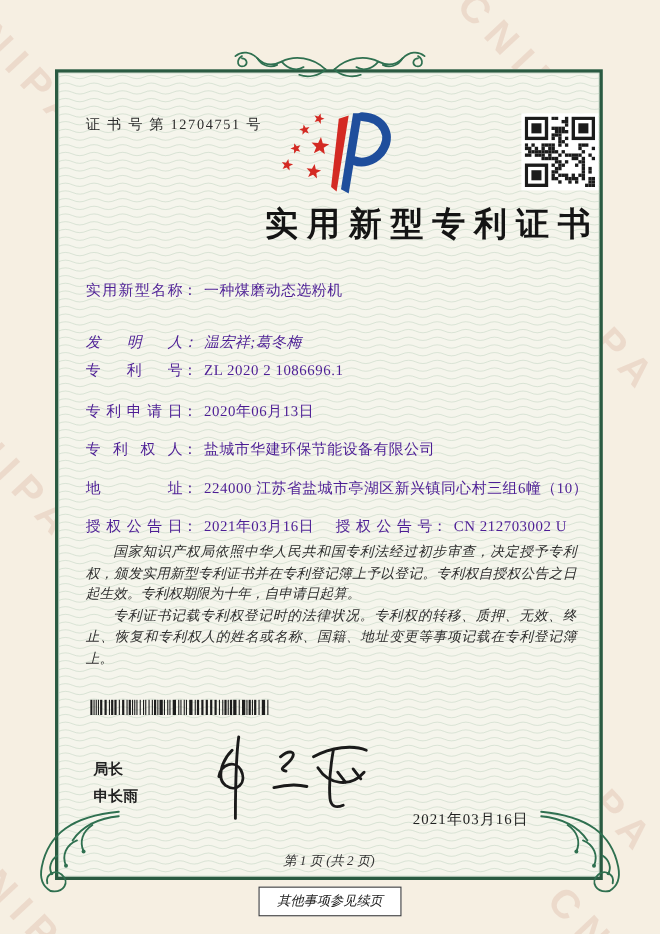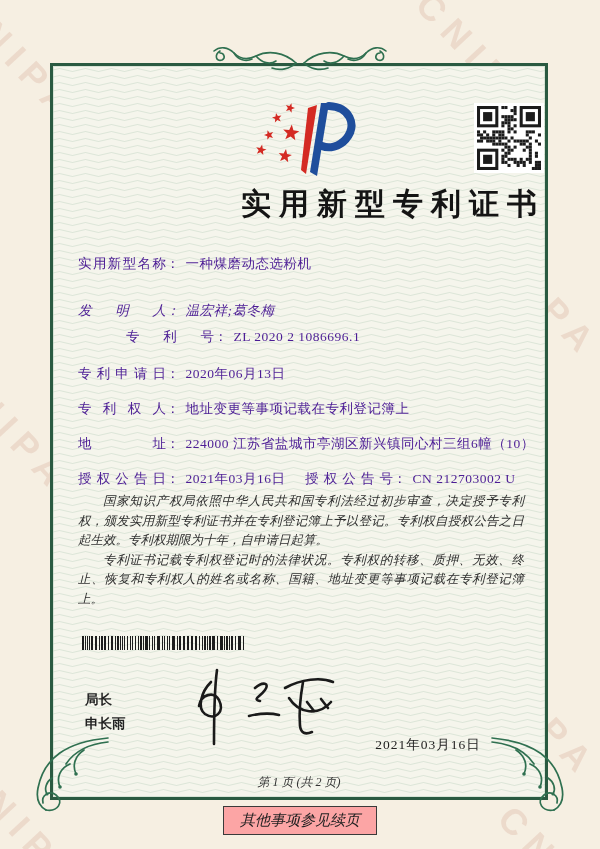--- a/index.html
+++ b/index.html
@@ -71,22 +71,22 @@
   .page-num{
     position:absolute;left:0;top:708px;width:100%;
     text-align:center;font-size:12px;color:#333;font-style:italic;
   }
   .dragons{position:absolute;left:210px;top:42px;width:180px;height:42px;}
   .corner{position:absolute;width:84px;height:80px;}
   .corner.bl{left:26px;top:734px;}
   .corner.br{left:490px;top:734px;transform:scaleX(-1);}
   .cont-box{
     position:absolute;left:50%;top:806px;transform:translateX(-50%);
-    background:#fca5a5;border:1px solid #3a3a3a;
-    padding:4px 16px;font-size:15px;font-style:italic;color:#222;
+    background:#ffffff;border:1px solid #3a3a3a;
+    padding:4px 16px;font-size:12px;font-style:italic;color:#222;
     white-space:nowrap;
   }
 </style>
 </head>
 <body>
 
 <div class="watermark" style="left:-22px;top:-14px;">CNIPA</div>
 <div class="watermark" style="left:438px;top:-16px;">CNIPA</div>
 <div class="watermark" style="left:500px;top:222px;">CNIPA</div>
 <div class="watermark" style="left:-30px;top:356px;">CNIPA</div>
@@ -195,20 +195,21 @@
       <path d="M0 676 q6.5 -3 13 0 t13 0 q6.5 -3 13 0 t13 0 q6.5 -3 13 0 t13 0 q6.5 -3 13 0 t13 0 q6.5 -3 13 0 t13 0 q6.5 -3 13 0 t13 0 q6.5 -3 13 0 t13 0 q6.5 -3 13 0 t13 0 q6.5 -3 13 0 t13 0 q6.5 -3 13 0 t13 0 q6.5 -3 13 0 t13 0 q6.5 -3 13 0 t13 0 q6.5 -3 13 0 t13 0 q6.5 -3 13 0 t13 0 q6.5 -3 13 0 t13 0 q6.5 -3 13 0 t13 0 q6.5 -3 13 0 t13 0 q6.5 -3 13 0 t13 0 q6.5 -3 13 0 t13 0" fill="none" stroke="#b7ccb8" stroke-width="0.8" opacity="0.5"></path>
       <path d="M0 683 q6.5 -3 13 0 t13 0 q6.5 -3 13 0 t13 0 q6.5 -3 13 0 t13 0 q6.5 -3 13 0 t13 0 q6.5 -3 13 0 t13 0 q6.5 -3 13 0 t13 0 q6.5 -3 13 0 t13 0 q6.5 -3 13 0 t13 0 q6.5 -3 13 0 t13 0 q6.5 -3 13 0 t13 0 q6.5 -3 13 0 t13 0 q6.5 -3 13 0 t13 0 q6.5 -3 13 0 t13 0 q6.5 -3 13 0 t13 0 q6.5 -3 13 0 t13 0 q6.5 -3 13 0 t13 0 q6.5 -3 13 0 t13 0 q6.5 -3 13 0 t13 0 q6.5 -3 13 0 t13 0" fill="none" stroke="#b7ccb8" stroke-width="0.8" opacity="0.5"></path>
       <path d="M0 690 q6.5 -3 13 0 t13 0 q6.5 -3 13 0 t13 0 q6.5 -3 13 0 t13 0 q6.5 -3 13 0 t13 0 q6.5 -3 13 0 t13 0 q6.5 -3 13 0 t13 0 q6.5 -3 13 0 t13 0 q6.5 -3 13 0 t13 0 q6.5 -3 13 0 t13 0 q6.5 -3 13 0 t13 0 q6.5 -3 13 0 t13 0 q6.5 -3 13 0 t13 0 q6.5 -3 13 0 t13 0 q6.5 -3 13 0 t13 0 q6.5 -3 13 0 t13 0 q6.5 -3 13 0 t13 0 q6.5 -3 13 0 t13 0 q6.5 -3 13 0 t13 0 q6.5 -3 13 0 t13 0" fill="none" stroke="#b7ccb8" stroke-width="0.8" opacity="0.5"></path>
       <path d="M0 697 q6.5 -3 13 0 t13 0 q6.5 -3 13 0 t13 0 q6.5 -3 13 0 t13 0 q6.5 -3 13 0 t13 0 q6.5 -3 13 0 t13 0 q6.5 -3 13 0 t13 0 q6.5 -3 13 0 t13 0 q6.5 -3 13 0 t13 0 q6.5 -3 13 0 t13 0 q6.5 -3 13 0 t13 0 q6.5 -3 13 0 t13 0 q6.5 -3 13 0 t13 0 q6.5 -3 13 0 t13 0 q6.5 -3 13 0 t13 0 q6.5 -3 13 0 t13 0 q6.5 -3 13 0 t13 0 q6.5 -3 13 0 t13 0 q6.5 -3 13 0 t13 0 q6.5 -3 13 0 t13 0" fill="none" stroke="#b7ccb8" stroke-width="0.8" opacity="0.5"></path>
       <path d="M0 704 q6.5 -3 13 0 t13 0 q6.5 -3 13 0 t13 0 q6.5 -3 13 0 t13 0 q6.5 -3 13 0 t13 0 q6.5 -3 13 0 t13 0 q6.5 -3 13 0 t13 0 q6.5 -3 13 0 t13 0 q6.5 -3 13 0 t13 0 q6.5 -3 13 0 t13 0 q6.5 -3 13 0 t13 0 q6.5 -3 13 0 t13 0 q6.5 -3 13 0 t13 0 q6.5 -3 13 0 t13 0 q6.5 -3 13 0 t13 0 q6.5 -3 13 0 t13 0 q6.5 -3 13 0 t13 0 q6.5 -3 13 0 t13 0 q6.5 -3 13 0 t13 0 q6.5 -3 13 0 t13 0" fill="none" stroke="#b7ccb8" stroke-width="0.8" opacity="0.5"></path>
       <path d="M0 711 q6.5 -3 13 0 t13 0 q6.5 -3 13 0 t13 0 q6.5 -3 13 0 t13 0 q6.5 -3 13 0 t13 0 q6.5 -3 13 0 t13 0 q6.5 -3 13 0 t13 0 q6.5 -3 13 0 t13 0 q6.5 -3 13 0 t13 0 q6.5 -3 13 0 t13 0 q6.5 -3 13 0 t13 0 q6.5 -3 13 0 t13 0 q6.5 -3 13 0 t13 0 q6.5 -3 13 0 t13 0 q6.5 -3 13 0 t13 0 q6.5 -3 13 0 t13 0 q6.5 -3 13 0 t13 0 q6.5 -3 13 0 t13 0 q6.5 -3 13 0 t13 0 q6.5 -3 13 0 t13 0" fill="none" stroke="#b7ccb8" stroke-width="0.8" opacity="0.5"></path>
       <path d="M0 718 q6.5 -3 13 0 t13 0 q6.5 -3 13 0 t13 0 q6.5 -3 13 0 t13 0 q6.5 -3 13 0 t13 0 q6.5 -3 13 0 t13 0 q6.5 -3 13 0 t13 0 q6.5 -3 13 0 t13 0 q6.5 -3 13 0 t13 0 q6.5 -3 13 0 t13 0 q6.5 -3 13 0 t13 0 q6.5 -3 13 0 t13 0 q6.5 -3 13 0 t13 0 q6.5 -3 13 0 t13 0 q6.5 -3 13 0 t13 0 q6.5 -3 13 0 t13 0 q6.5 -3 13 0 t13 0 q6.5 -3 13 0 t13 0 q6.5 -3 13 0 t13 0 q6.5 -3 13 0 t13 0" fill="none" stroke="#b7ccb8" stroke-width="0.8" opacity="0.5"></path>
       <path d="M0 725 q6.5 -3 13 0 t13 0 q6.5 -3 13 0 t13 0 q6.5 -3 13 0 t13 0 q6.5 -3 13 0 t13 0 q6.5 -3 13 0 t13 0 q6.5 -3 13 0 t13 0 q6.5 -3 13 0 t13 0 q6.5 -3 13 0 t13 0 q6.5 -3 13 0 t13 0 q6.5 -3 13 0 t13 0 q6.5 -3 13 0 t13 0 q6.5 -3 13 0 t13 0 q6.5 -3 13 0 t13 0 q6.5 -3 13 0 t13 0 q6.5 -3 13 0 t13 0 q6.5 -3 13 0 t13 0 q6.5 -3 13 0 t13 0 q6.5 -3 13 0 t13 0 q6.5 -3 13 0 t13 0" fill="none" stroke="#b7ccb8" stroke-width="0.8" opacity="0.5"></path>
     </svg>
 
+  <div class="cert-no">证 书 号 第 12704751 号</div>
 
   <svg class="logo" id="logo" viewBox="0 0 118 90">
     <g id="logo-stars">
         <polygon points="51.5,9.2 51.7,12.7 55.0,13.9 51.7,15.2 51.6,18.7 49.4,16.0 46.0,17.0 47.9,14.0 45.9,11.1 49.3,12.0" fill="#d42a23"></polygon>
         <polygon points="36.0,19.1 37.9,22.1 41.4,21.5 39.1,24.2 40.7,27.4 37.4,26.1 34.9,28.5 35.2,25.0 32.0,23.4 35.5,22.6" fill="#d42a23"></polygon>
         <polygon points="51.8,30.5 53.4,36.3 59.3,37.2 54.3,40.4 55.3,46.3 50.6,42.6 45.3,45.3 47.5,39.8 43.2,35.6 49.2,35.9" fill="#d42a23"></polygon>
         <polygon points="27.5,36.2 29.7,39.0 33.1,38.1 31.1,41.0 33.0,44.0 29.6,43.0 27.4,45.7 27.3,42.2 24.0,40.9 27.3,39.7" fill="#d42a23"></polygon>
         <polygon points="22.1,50.6 22.7,54.4 26.5,55.4 23.0,57.1 23.3,61.0 20.5,58.3 16.9,59.7 18.7,56.3 16.2,53.3 20.0,53.9" fill="#d42a23"></polygon>
         <polygon points="46.0,55.1 47.1,59.9 51.9,60.9 47.6,63.3 48.2,68.2 44.6,64.9 40.1,67.0 42.1,62.5 38.7,58.9 43.6,59.4" fill="#d42a23"></polygon>
       </g>
@@ -347,28 +348,28 @@
     </svg>
 
   <h1 class="title">实用新型专利证书</h1>
 
   <div class="frow" style="top:189px;">
     <span class="flabel">实用新型名称</span><span class="fcolon">：</span><span class="fvalue">一种煤磨动态选粉机</span>
   </div>
   <div class="frow" style="top:236px;font-style:italic;">
     <span class="flabel">发明人</span><span class="fcolon">：</span><span class="fvalue">温宏祥;葛冬梅</span>
   </div>
-  <div class="frow" style="top:262px;margin-left:48px;">
+  <div class="frow" style="top:262px;">
     <span class="flabel">专利号</span><span class="fcolon">：</span><span class="fvalue">ZL 2020 2 1086696.1</span>
   </div>
   <div class="frow" style="top:299px;">
     <span class="flabel">专利申请日</span><span class="fcolon">：</span><span class="fvalue">2020年06月13日</span>
   </div>
   <div class="frow" style="top:334px;">
-    <span class="flabel">专利权人</span><span class="fcolon">：</span><span class="fvalue">地址变更等事项记载在专利登记簿上</span>
+    <span class="flabel">专利权人</span><span class="fcolon">：</span><span class="fvalue">盐城市华建环保节能设备有限公司</span>
   </div>
   <div class="frow" style="top:369px;">
     <span class="flabel">地址</span><span class="fcolon">：</span><span class="fvalue">224000 江苏省盐城市亭湖区新兴镇同心村三组6幢（10）</span>
   </div>
   <div class="frow double" style="top:404px;">
     <span class="pair">
       <span class="flabel">授权公告日</span><span class="fcolon">：</span><span class="fvalue">2021年03月16日</span>
     </span>
     <span class="pair2">
       <span class="flabel">授权公告号</span><span class="fcolon">：</span><span class="fvalue">CN 212703002 U</span>

